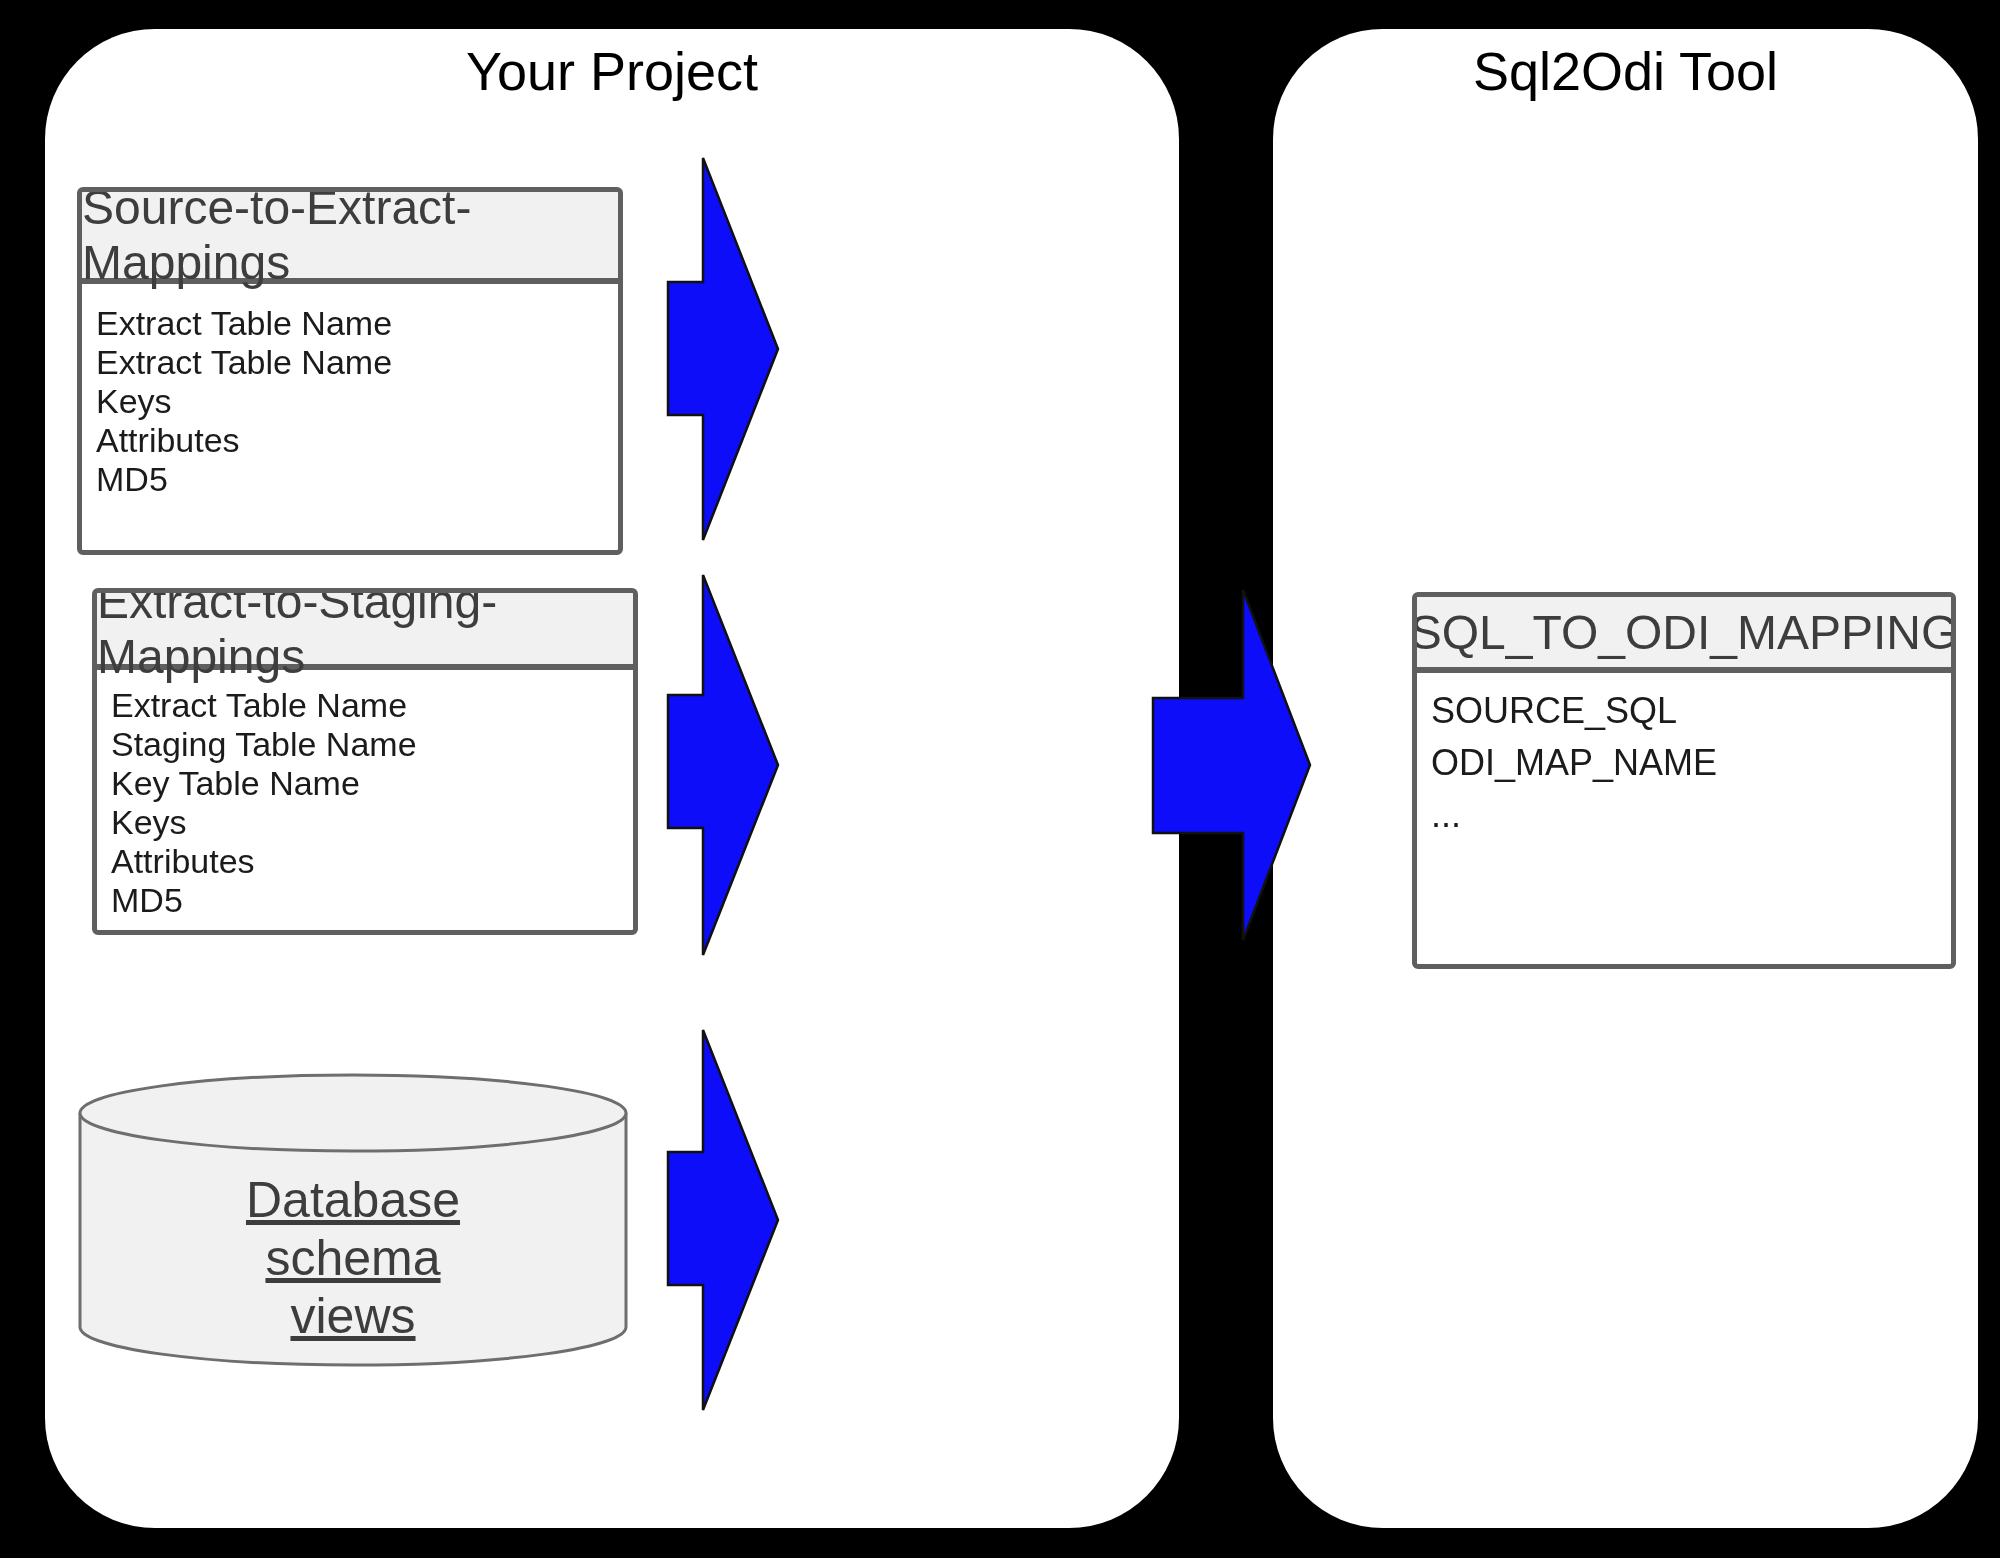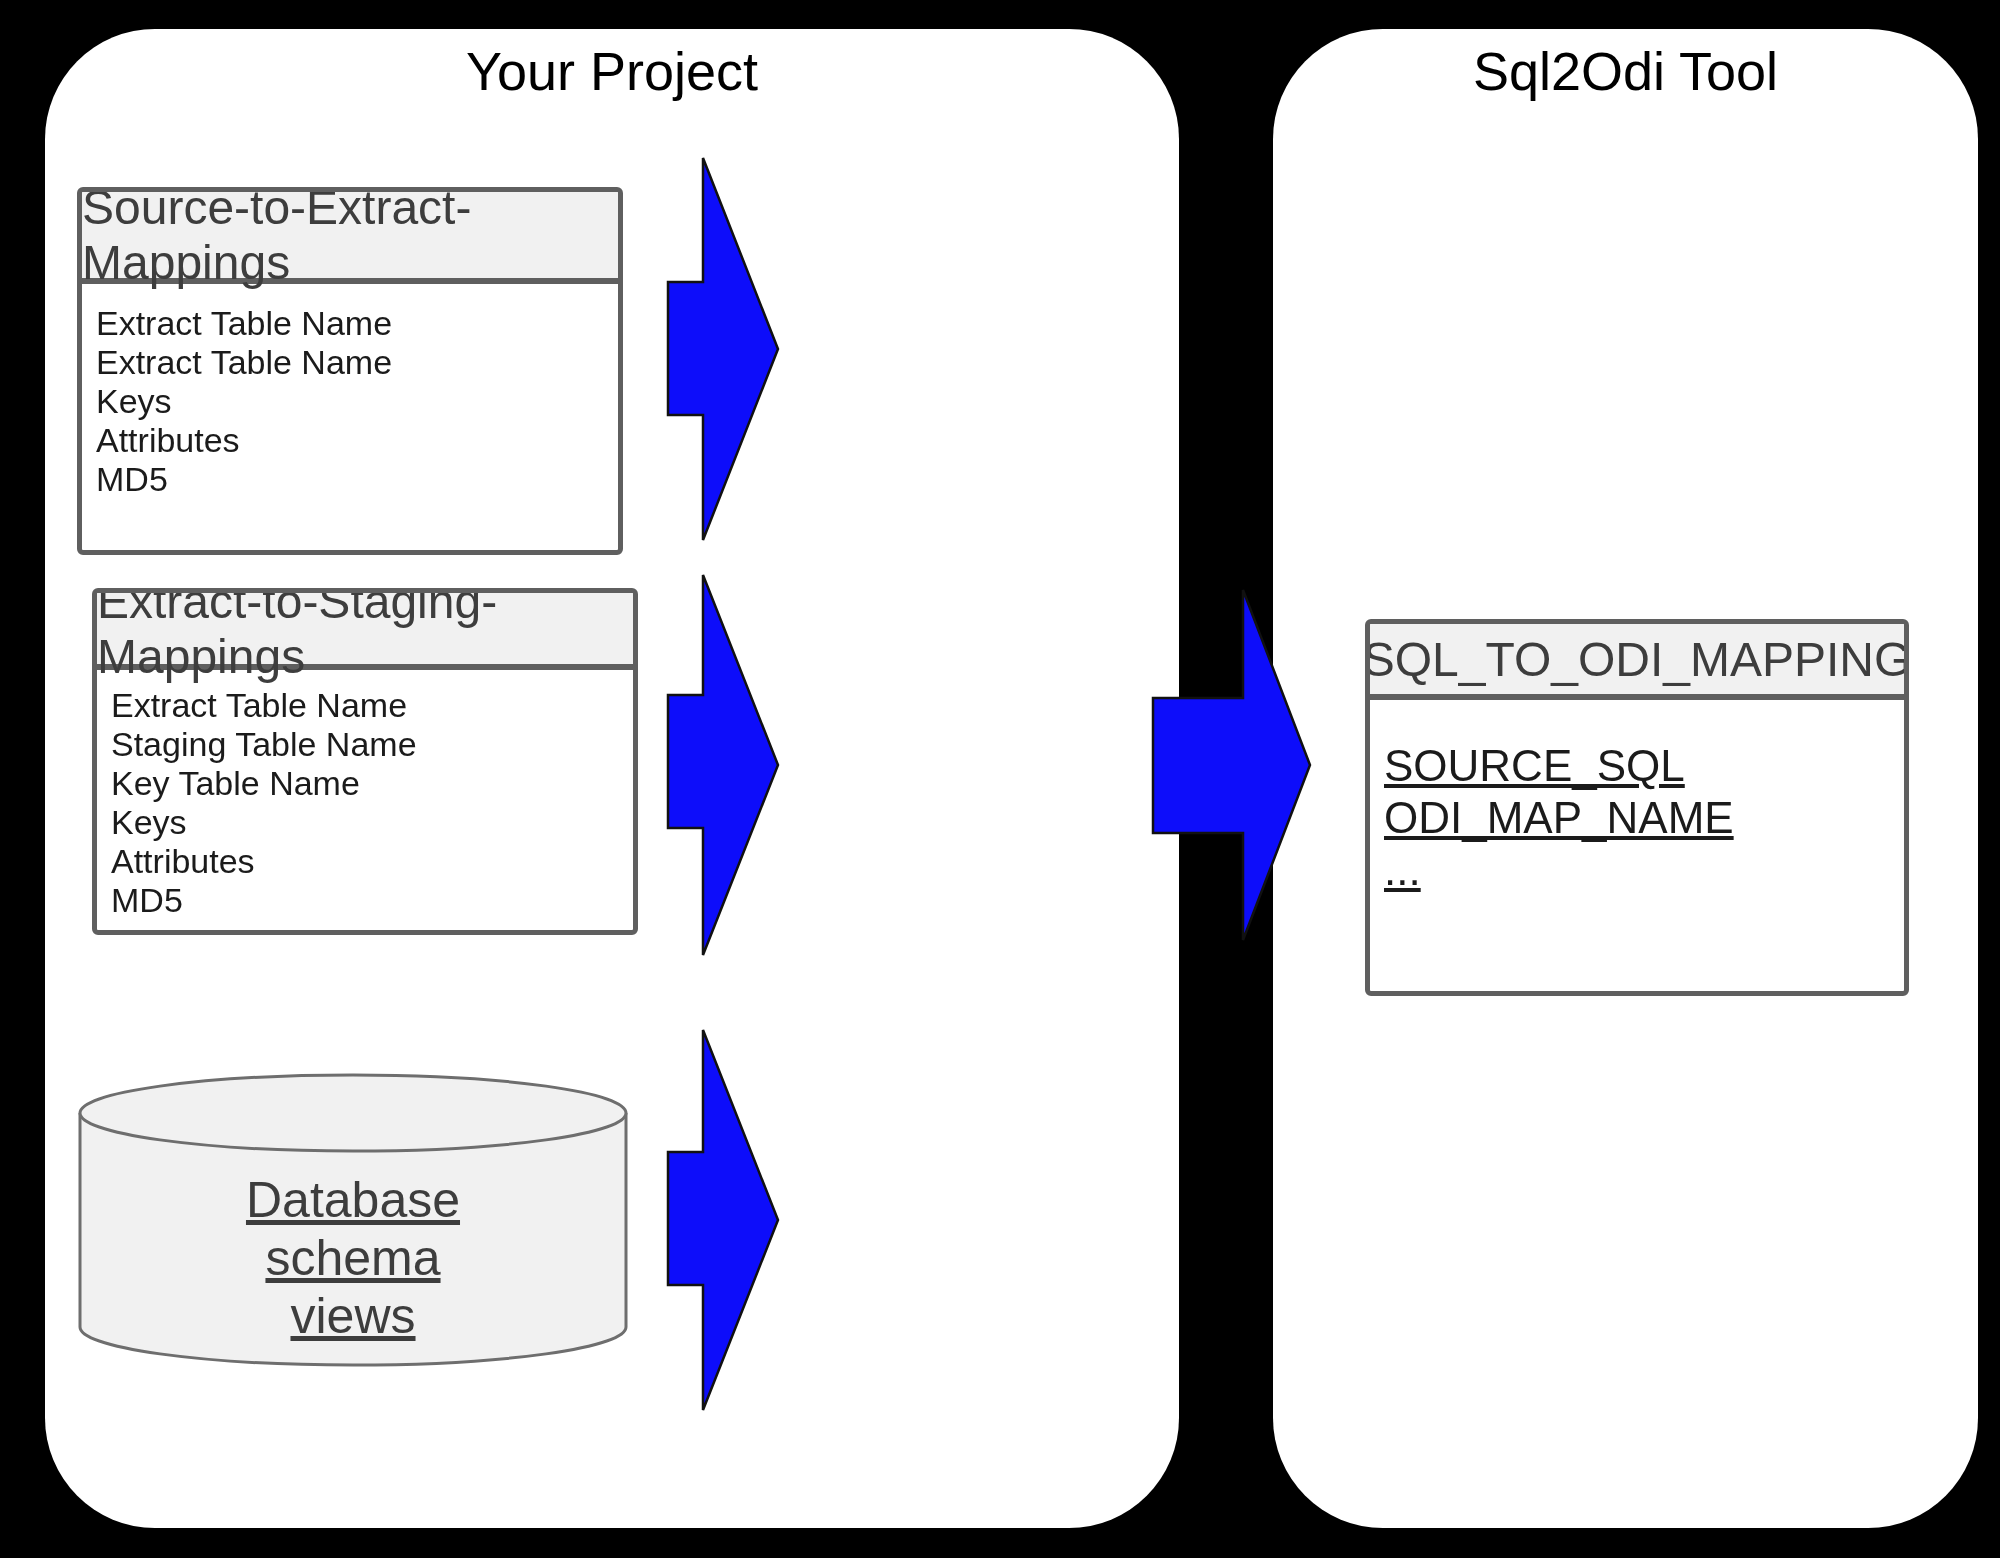--- a/index.html
+++ b/index.html
@@ -42,24 +42,23 @@
     box-sizing: border-box;
   }
   .ubox-body {
     padding: 20px 12px 0 14px;
     font-size: 34px;
     line-height: 39px;
     color: #1b1b1b;
   }
   .ubox-body .field { white-space: nowrap; }
   .ubox-body.wide {
-    font-size: 44px;
+    font-size: 36px;
     line-height: 52px;
-    padding-top: 40px;
-    text-decoration: underline;
+    padding-top: 12px;
   }
   .plsql-box {
     position: absolute;
     box-sizing: border-box;
     background: #f1f1f1;
     border: 3px solid #6e6e6e;
     display: flex;
     align-items: center;
     justify-content: center;
     font-size: 54px;
@@ -112,21 +111,21 @@
       <div class="field">Extract Table Name</div>
       <div class="field">Staging Table Name</div>
       <div class="field">Key Table Name</div>
       <div class="field">Keys</div>
       <div class="field">Attributes</div>
       <div class="field">MD5</div>
     </div>
   </div>
 
 
-  <div class="ubox" style="left:1365px; top:592px; width:544px; height:377px;margin-top:27px;">
+  <div class="ubox" style="left:1412px; top:592px; width:544px; height:377px;">
     <div class="ubox-header" style="height:76px;">
       <span>SQL_TO_ODI_MAPPING</span>
     </div>
     <div class="ubox-body wide">
       <div class="field">SOURCE_SQL</div>
       <div class="field">ODI_MAP_NAME</div>
       <div class="field">...</div>
     </div>
   </div>
 

